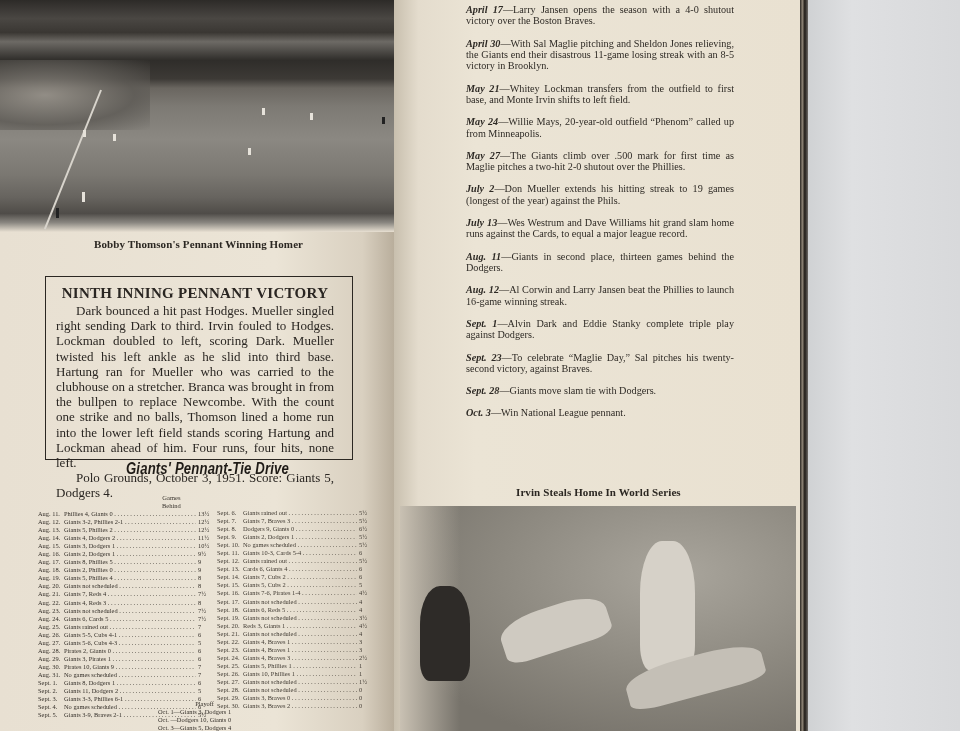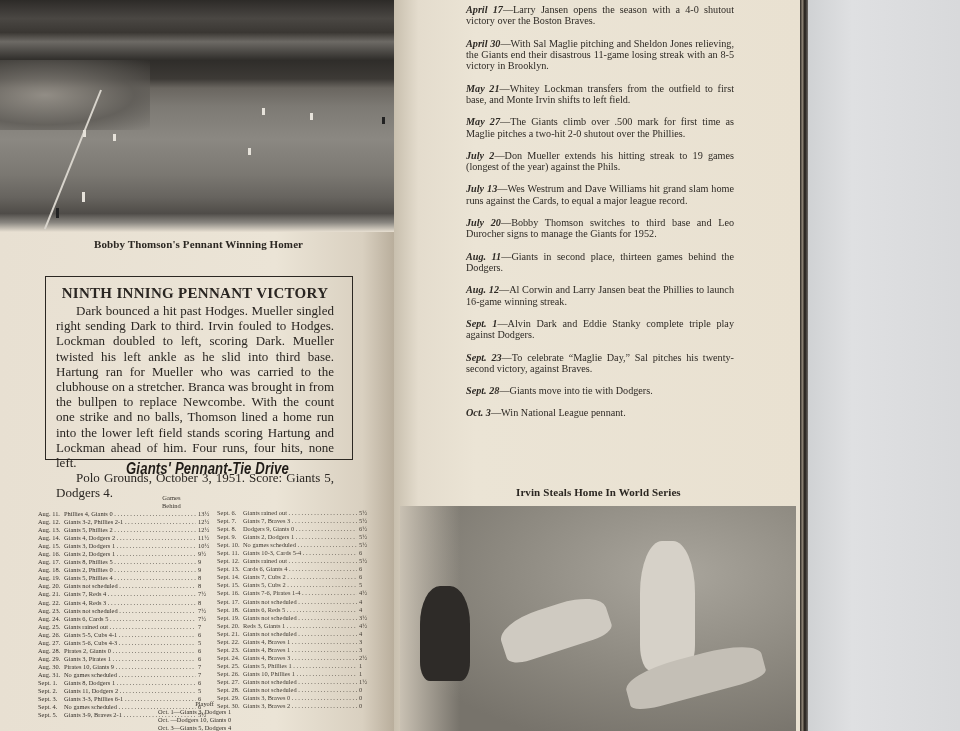--- a/index.html
+++ b/index.html
@@ -346,29 +346,29 @@
   <div>Oct. 3—Giants 5, Dodgers 4</div>
 </div>
 
 <div class="page-right"></div>
 <div class="page-edge"></div>
 
 <div class="timeline" id="timeline">
     <div class="entry"><b>April 17</b><span>—Larry Jansen opens the season with a 4-0 shutout victory over the Boston Braves.</span></div>
     <div class="entry"><b>April 30</b><span>—With Sal Maglie pitching and Sheldon Jones relieving, the Giants end their disastrous 11-game losing streak with an 8-5 victory in Brooklyn.</span></div>
     <div class="entry"><b>May 21</b><span>—Whitey Lockman transfers from the outfield to first base, and Monte Irvin shifts to left field.</span></div>
+    <div class="entry"><b>May 24</b><span>—Willie Mays, 20-year-old outfield “Phenom” called up from Minneapolis.</span></div>
     <div class="entry"><b>May 27</b><span>—The Giants climb over .500 mark for first time as Maglie pitches a two-hit 2-0 shutout over the Phillies.</span></div>
     <div class="entry"><b>July 2</b><span>—Don Mueller extends his hitting streak to 19 games (longest of the year) against the Phils.</span></div>
     <div class="entry"><b>July 13</b><span>—Wes Westrum and Dave Williams hit grand slam home runs against the Cards, to equal a major league record.</span></div>
-    <div class="entry"><b>July 20</b><span>—Bobby Thomson switches to third base and Leo Durocher signs to manage the Giants for 1952.</span></div>
     <div class="entry"><b>Aug. 11</b><span>—Giants in second place, thirteen games behind the Dodgers.</span></div>
     <div class="entry"><b>Aug. 12</b><span>—Al Corwin and Larry Jansen beat the Phillies to launch 16-game winning streak.</span></div>
     <div class="entry"><b>Sept. 1</b><span>—Alvin Dark and Eddie Stanky complete triple play against Dodgers.</span></div>
     <div class="entry"><b>Sept. 23</b><span>—To celebrate “Maglie Day,” Sal pitches his twenty-second victory, against Braves.</span></div>
-    <div class="entry"><b>Sept. 28</b><span>—Giants move into tie with Dodgers.</span></div>
+    <div class="entry"><b>Sept. 28</b><span>—Giants move slam tie with Dodgers.</span></div>
     <div class="entry"><b>Oct. 3</b><span>—Win National League pennant.</span></div>
   </div>
 
 <div class="caption" style="left:516px;top:486px">Irvin Steals Home In World Series</div>
 
 <div class="photo photo-bottom">
   <div class="shade"></div>
   <div class="fig" style="left:20px;top:80px;width:50px;height:95px;background:#2e2b28"></div>
   <div class="fig" style="left:100px;top:100px;width:110px;height:45px;background:#cfcac1;transform:rotate(-18deg)"></div>
   <div class="fig" style="left:240px;top:35px;width:55px;height:130px;background:#d6d1c8"></div>

